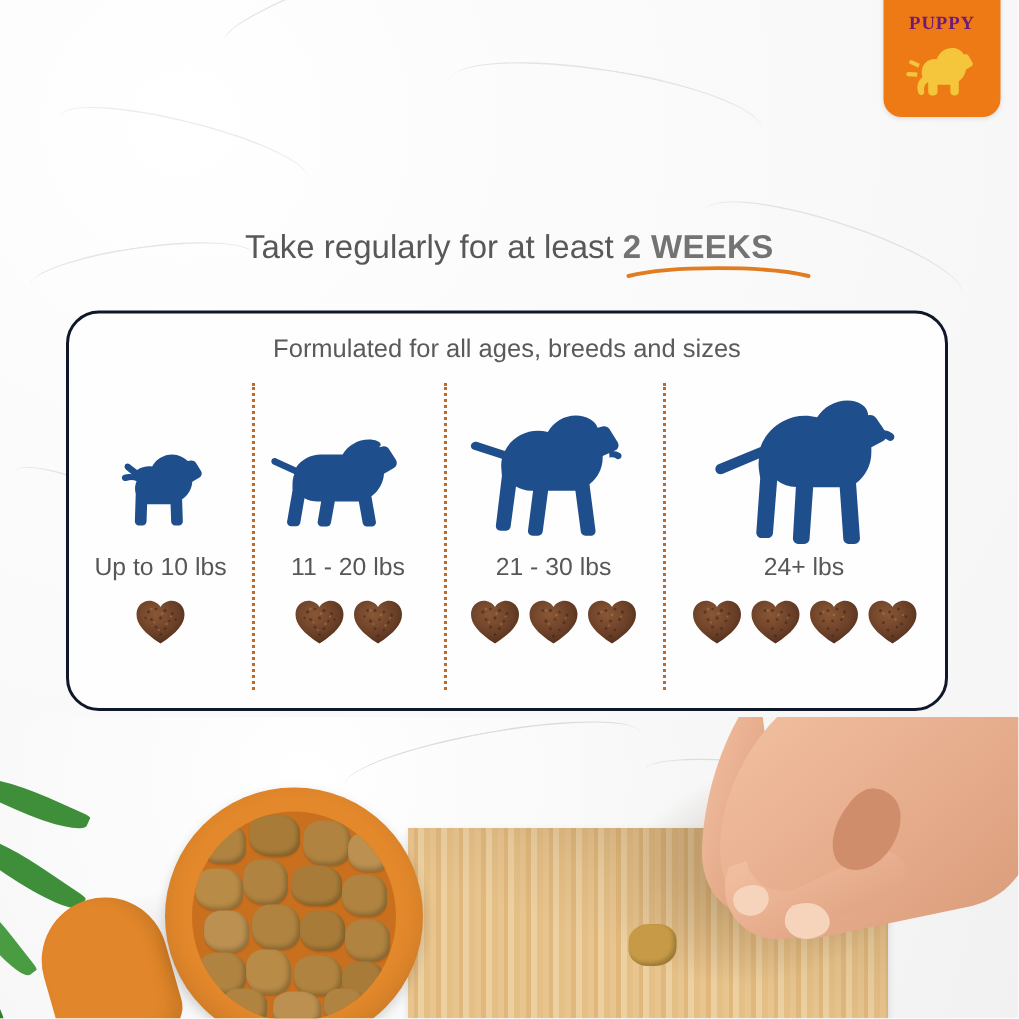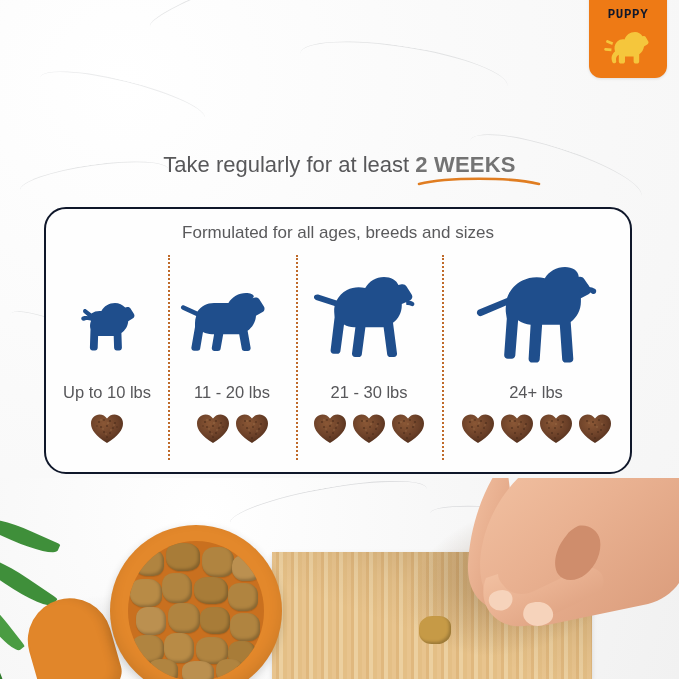--- a/index.html
+++ b/index.html
@@ -51,25 +51,25 @@
     background: #ee7a15;
     border-radius: 8px 8px 12px 12px;
     box-shadow: 0 1px 3px rgba(0,0,0,0.10);
   }
   .badge-label {
     position: absolute;
     top: 18px;
     left: 0;
     right: 0;
     text-align: center;
-    color: #0f172a;
+    color: #701a75;
     font-size: 12.5px;
     font-weight: bold;
     letter-spacing: 0.6px;
-    font-family: Liberation Mono, monospace;
+    font-family: Liberation Serif, serif;
   }
   .badge-dog {
     position: absolute;
     top: 36px;
     left: 12px;
     width: 54px;
     height: 44px;
   }
 
   
@@ -163,21 +163,21 @@
     align-items: center;
     justify-content: flex-start;
   }
   .col-dog {
     height: 108px;
     display: flex;
     align-items: flex-end;
     justify-content: center;
   }
   .col-label {
-    margin-top: 20px;
+    margin-top: 6px;
     color: #57575a;
     font-size: 16.5px;
     white-space: nowrap;
   }
   .col-treats {
     margin-top: 10px;
     display: flex;
     align-items: center;
     justify-content: center;
     gap: 3px;

